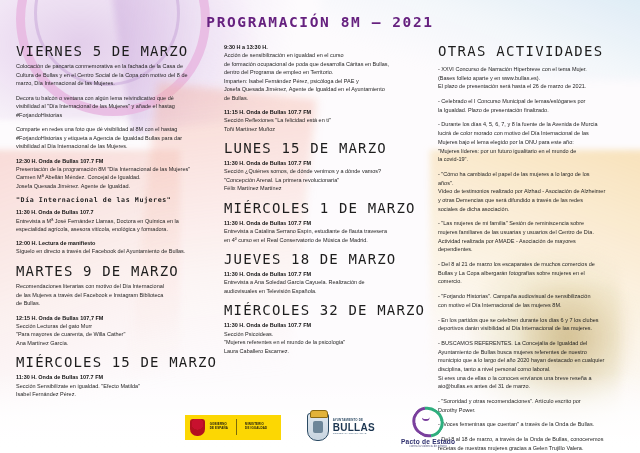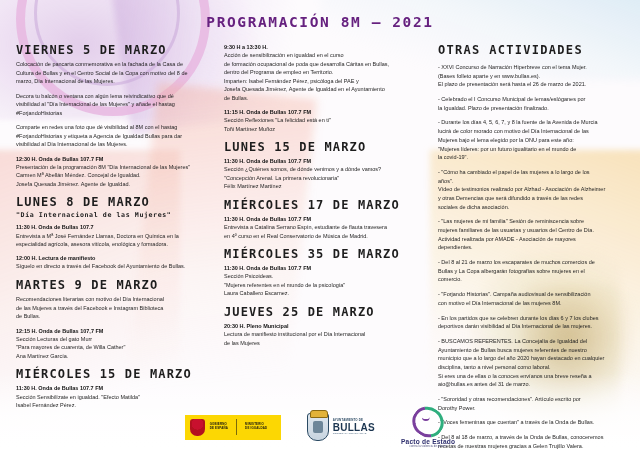--- a/index.html
+++ b/index.html
@@ -106,22 +106,22 @@
   }
   .col { box-sizing: border-box; }
   .col-1 { width: 218px; padding-left: 16px; padding-right: 6px; }
   .col-2 { width: 212px; padding-left: 6px; padding-right: 6px; }
   .col-3 { width: 210px; padding-left: 8px; padding-right: 19px; }
 
   .section { margin-bottom: 7px; }
 
   .sec-head {
     font-family: "DejaVu Sans Mono", monospace;
-    font-size: 12px;
-    font-weight: bold;
+    font-size: 14px;
+    font-weight: normal;
     letter-spacing: 1.15px;
     color: #1d1d1d;
     margin-bottom: 3px;
     white-space: nowrap;
   }
   .sec-sub {
     font-family: "DejaVu Sans Mono", monospace;
     font-size: 6.6px;
     font-weight: bold;
     letter-spacing: .6px;
@@ -280,21 +280,20 @@
           <div class="entry">
             <div class="entry-time">12:30 H. Onda de Bullas 107.7 FM</div>
             <div class="entry-lines">
               <div>Presentación de la programación 8M "Día Internacional de las Mujeres"</div>
               <div>Carmen Mª Abellán Méndez. Concejal de Igualdad.</div>
               <div>Josefa Quesada Jiménez. Agente de Igualdad.</div>
             </div>
           </div>
         </div>
         <div class="section">
-          <div class="sec-head">LUNES 8 DE MARZO</div>
           <div class="sec-sub">"Día Internacional de las Mujeres"</div>
           <div class="entry">
             <div class="entry-time">11:30 H. Onda de Bullas 107.7</div>
             <div class="entry-lines">
               <div>Entrevista a Mª José Fernández Llamas, Doctora en Química en la</div>
               <div>especialidad agrícola, asesora vitícola, enológica y formadora.</div>
             </div>
           </div>
           <div class="entry">
             <div class="entry-time">12:00 H. Lectura de manifiesto</div>
@@ -356,47 +355,47 @@
           <div class="entry">
             <div class="entry-time">11:30 H. Onda de Bullas 107.7 FM</div>
             <div class="entry-lines">
               <div>Sección ¿Quiénes somos, de dónde venimos y a dónde vamos?</div>
               <div> "Concepción Arenal. La primera revolucionaria"</div>
               <div>Félix Martínez Martínez</div>
             </div>
           </div>
         </div>
         <div class="section">
-          <div class="sec-head">MIÉRCOLES 17 DE MARZO</div>
+          <div class="sec-head">MIÉRCOLES 1 DE MARZO</div>
           <div class="entry">
             <div class="entry-time">11:30 H. Onda de Bullas 107.7 FM</div>
             <div class="entry-lines">
               <div>Entrevista a Catalina Serrano Espín, estudiante de flauta travesera</div>
               <div>en 4º curso en el Real Conservatorio de Música de Madrid.</div>
             </div>
           </div>
         </div>
         <div class="section">
-          <div class="sec-head">MIÉRCOLES 35 DE MARZO</div>
+          <div class="sec-head">JUEVES 18 DE MARZO</div>
+          <div class="entry">
+            <div class="entry-time">11:30 H. Onda de Bullas 107.7 FM</div>
+            <div class="entry-lines">
+              <div>Entrevista a Ana Soledad García Cayuela. Realización de</div>
+              <div>audiovisuales en Televisión Española.</div>
+            </div>
+          </div>
+        </div>
+        <div class="section">
+          <div class="sec-head">MIÉRCOLES 32 DE MARZO</div>
           <div class="entry">
             <div class="entry-time">11:30 H. Onda de Bullas 107.7 FM</div>
             <div class="entry-lines">
               <div>Sección Psicoideas.</div>
               <div> "Mujeres referentes en el mundo de la psicología"</div>
               <div>Laura Caballero Escarnez.</div>
-            </div>
-          </div>
-        </div>
-        <div class="section">
-          <div class="sec-head">JUEVES 25 DE MARZO</div>
-          <div class="entry">
-            <div class="entry-time">20:30 H. Pleno Municipal</div>
-            <div class="entry-lines">
-              <div>Lectura de manifiesto institucional por el Día Internacional</div>
-              <div>de las Mujeres</div>
             </div>
           </div>
         </div>
       </div>
     <div class="col col-3">
         <div class="sec-head">OTRAS ACTIVIDADES</div>
         <div class="bullet">
           <div>- XXVI Concurso de Narración Hiperbreve con el tema Mujer.</div>
           <div>(Bases folleto aparte y en www.bullas.es).</div>
           <div>El plazo de presentación será hasta el 26 de marzo de 2021.</div>

